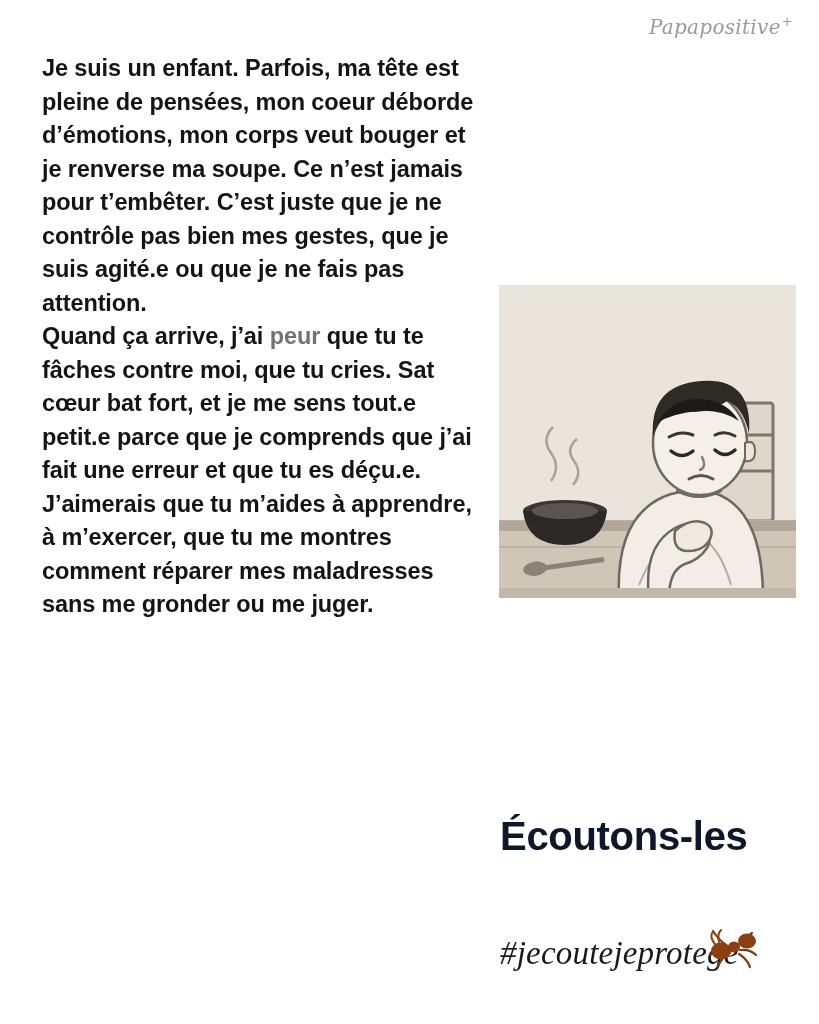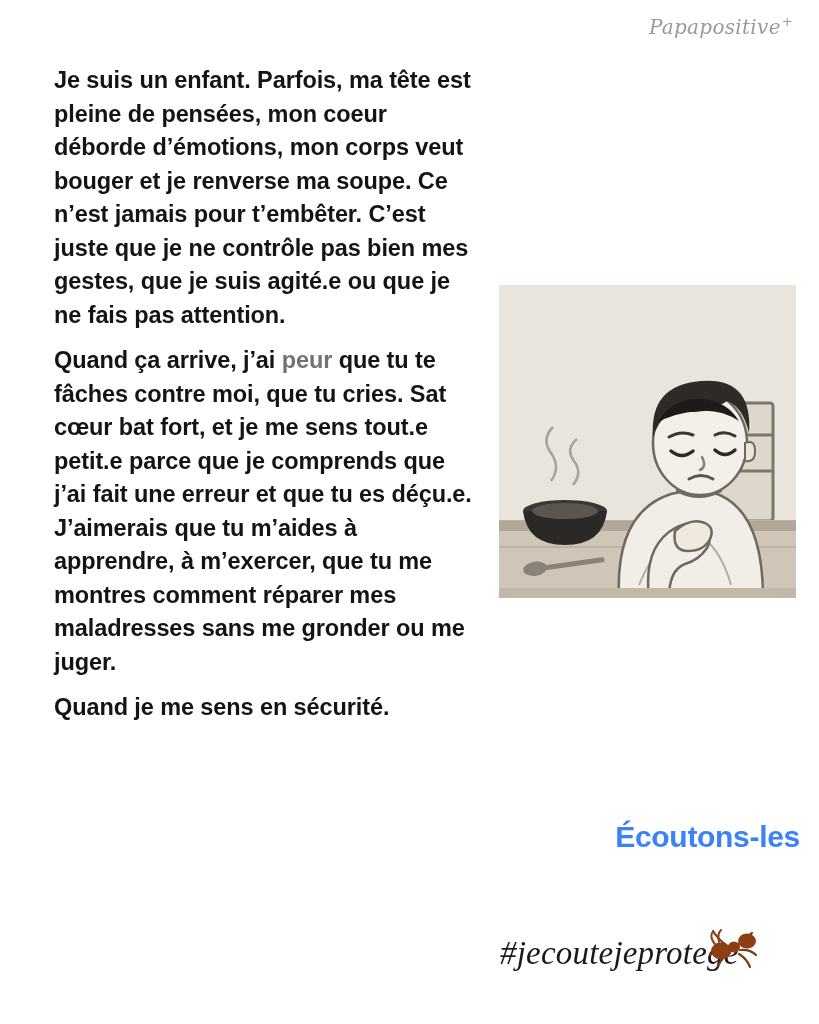--- a/index.html
+++ b/index.html
@@ -48,21 +48,21 @@
     top: 52px;
     width: 446px;
     font-family: "Liberation Sans", sans-serif;
     font-weight: bold;
     font-size: 23.5px;
     line-height: 33.5px;
     color: #141414;
     letter-spacing: -0.1px;
   }
   .body-text p {
-    margin: 12px;
+    margin: 0;
   }
   .hl-peur {
     color: #737373;
   }
 
   
   .illus-wrap {
     position: absolute;
     left: 499px;
     top: 285px;
@@ -78,25 +78,24 @@
   }
 
   
   .slogan {
     position: absolute;
     left: 500px;
     top: 816px;
     width: 300px;
     font-family: "Liberation Sans", sans-serif;
     font-weight: bold;
-    font-size: 30px;
+    font-size: 40px;
     line-height: 41px;
-    color: #3b82f6;
+    color: #0f172a;
     letter-spacing: -0.3px;
-    text-align: right;
   }
   .slogan div { white-space: nowrap; }
 
   .hashtag {
     position: absolute;
     left: 500px;
     top: 935px;
     font-family: "Liberation Serif", serif;
     font-style: italic;
     font-size: 33px;
@@ -117,21 +116,20 @@
 
 <div class="page">
 
   <div class="brand">
     <span>Papapositive</span><span class="plus">+</span>
   </div>
 
   <div class="body-text">
     <p>Je suis un enfant. Parfois, ma tête est pleine de pensées, mon coeur déborde d’émotions, mon corps veut bouger et je renverse ma soupe. Ce n’est jamais pour t’embêter. C’est juste que je ne contrôle pas bien mes gestes, que je suis agité.e ou que je ne fais pas attention.</p>
     <p><span>Quand ça arrive, j’ai </span><span class="hl-peur">peur</span><span> que tu te fâches contre moi, que tu cries. Sat cœur bat fort, et je me sens tout.e petit.e parce que je comprends que j’ai fait une erreur et que tu es déçu.e. J’aimerais que tu m’aides à apprendre, à m’exercer, que tu me montres comment réparer mes maladresses sans me gronder ou me juger.</span></p>
-    <p>Quand je me sens en sécurité.</p>
   </div>
 
   <div class="illus-wrap">
     <svg class="illus-svg" viewBox="0 0 297 313" xmlns="http://www.w3.org/2000/svg">
       <rect x="0" y="0" width="297" height="313" fill="#e9e4dc"></rect>
 
       <rect x="0" y="0" width="297" height="313" fill="none"></rect>
 
       <g stroke="#7d766c" stroke-width="3" fill="none">
         <rect x="212" y="118" width="62" height="118" rx="3" fill="#ded7cc"></rect>

